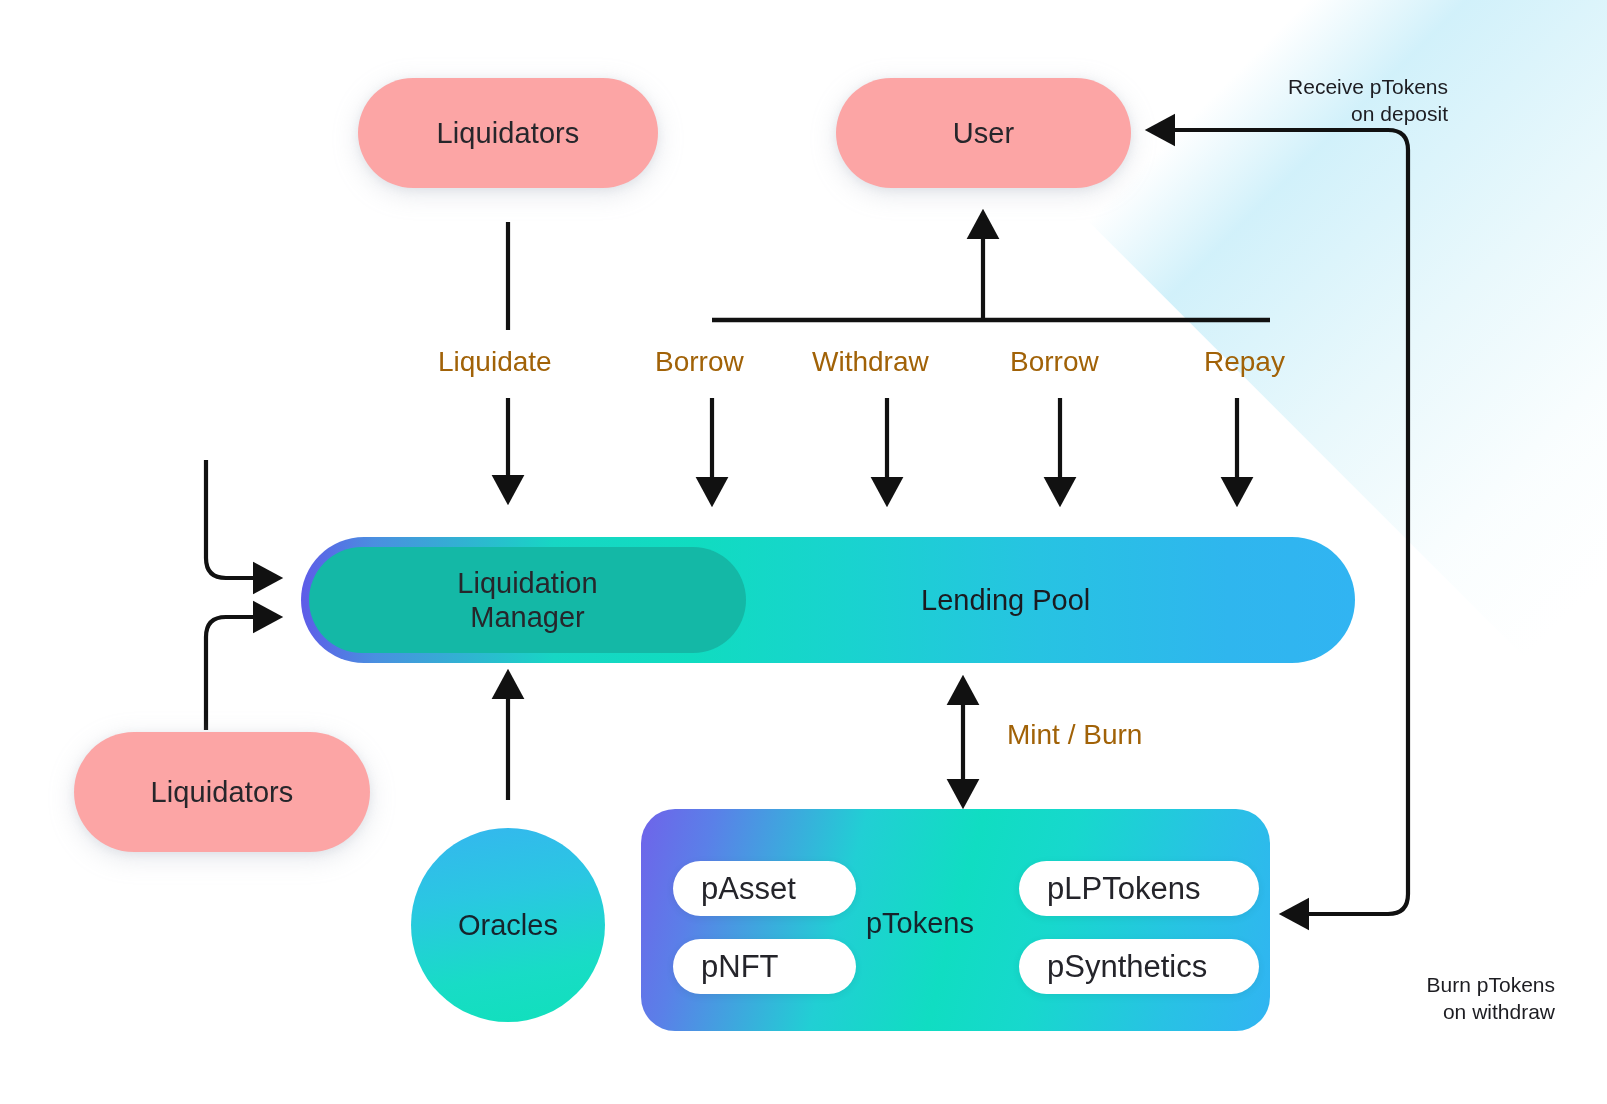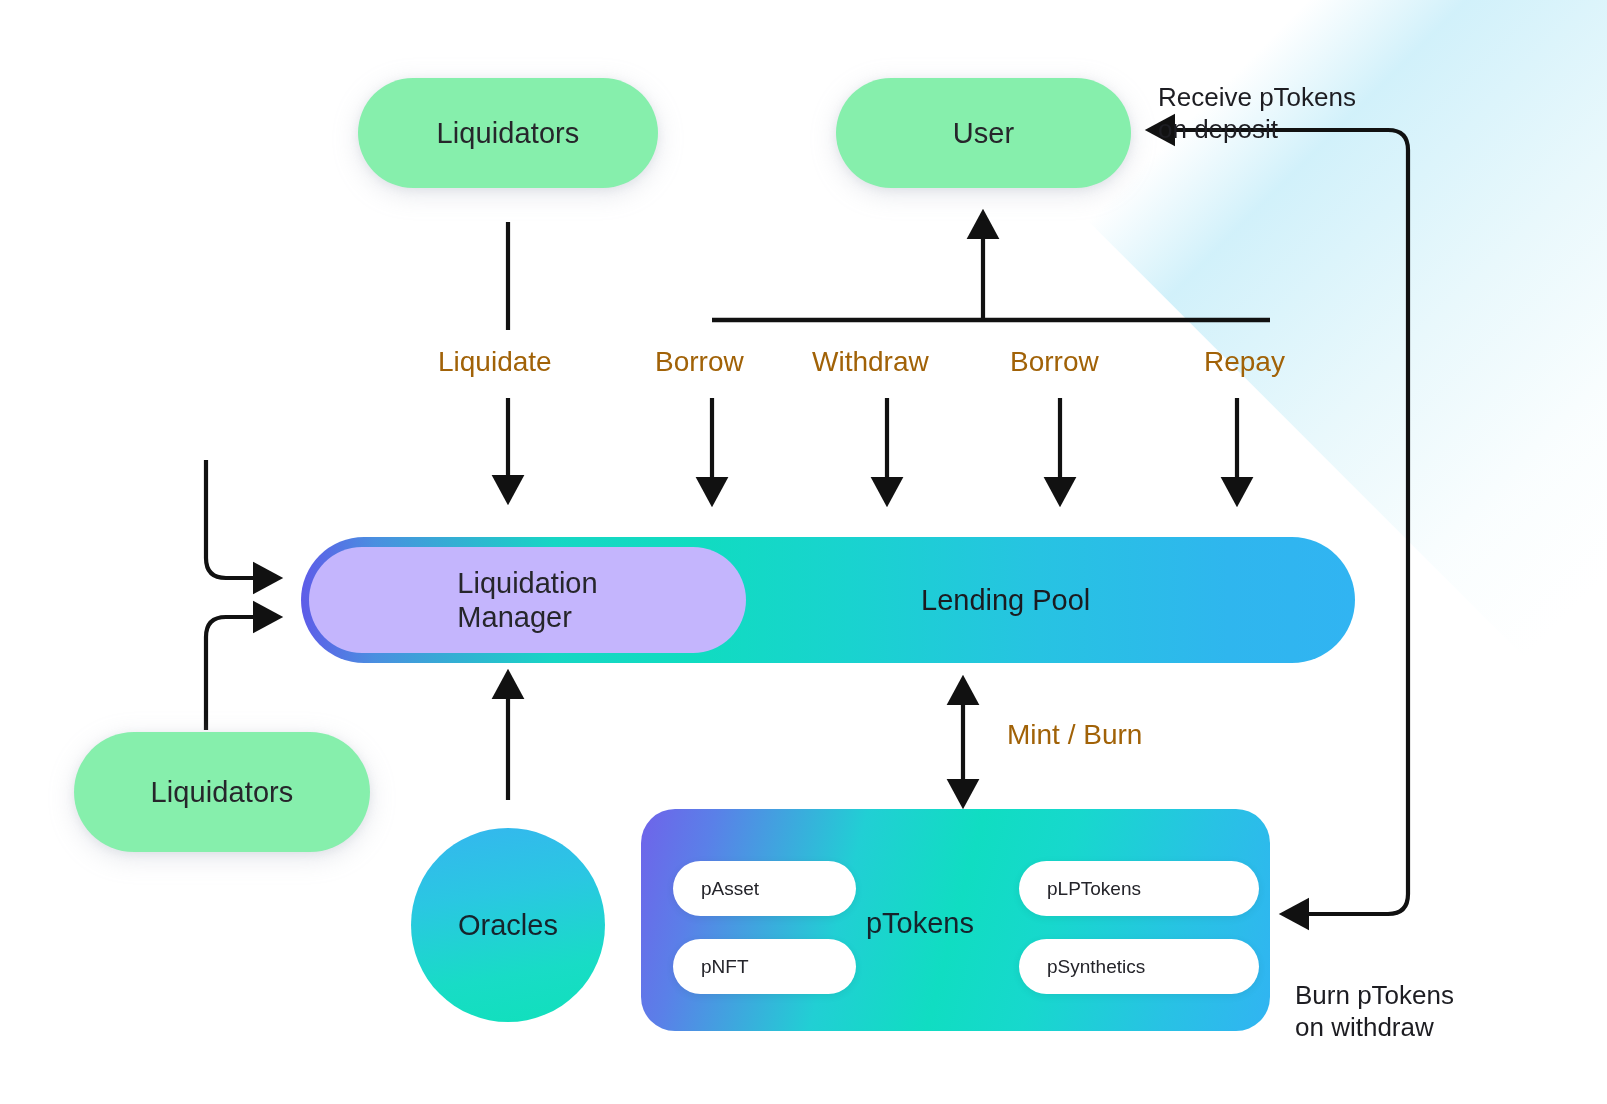--- a/index.html
+++ b/index.html
@@ -30,21 +30,21 @@
                 rgba(207,240,250,0.95) 18%,
                 rgba(226,246,251,0.75) 52%,
                 rgba(240,251,253,0.35) 80%,
                 rgba(255,255,255,0) 100%);
     pointer-events: none;
   }
 
   
   .pill {
     position: absolute;
-    background: #86efac;
+    background: #fca5a5;
     border-radius: 999px;
     box-shadow: 0 6px 26px rgba(163,170,185,0.28),
                 0 2px 8px rgba(163,170,185,0.18);
     display: flex;
     align-items: center;
     justify-content: center;
     text-align: center;
     font-size: 29px;
     font-weight: 400;
     color: #26262b;
@@ -63,25 +63,26 @@
         #10dcc0 37%,
         #19d3cf 52%,
         #27c3e2 70%,
         #2fb6ee 88%,
         #31b4f2 100%);
     display: flex;
     align-items: center;
   }
   .pool-inner-pill {
     position: absolute;
-    background: #c4b5fd;
+    background: #14b8a6;
     border-radius: 999px;
     display: flex;
     align-items: center;
     justify-content: center;
+    text-align: center;
     font-size: 29px;
     line-height: 1.18;
     color: #26262b;
   }
   .pool-label {
     position: absolute;
     font-size: 29px;
     color: #1b1b20;
     text-align: center;
     width: 100%;
@@ -112,43 +113,43 @@
         #28c2e4 84%,
         #31b4f2 100%);
   }
   .token-chip {
     position: absolute;
     background: #ffffff;
     border-radius: 999px;
     display: flex;
     align-items: center;
     padding-left: 28px;
-    font-size: 19px;
+    font-size: 31px;
     color: #24242a;
     box-shadow: 0 2px 8px rgba(0,0,0,0.07);
   }
   .ptokens-title {
     position: absolute;
     font-size: 29px;
     color: #16232c;
     text-align: center;
   }
 
   
   .flow-label {
     position: absolute;
     font-size: 28px;
     color: #a16207;
     white-space: nowrap;
   }
   .side-note {
     position: absolute;
-    font-size: 26px;
+    font-size: 21px;
     color: #1d1d22;
-    text-align: left;
+    text-align: right;
     line-height: 1.25;
     white-space: pre-line;
   }
 
   
   #wires {
     position: absolute;
     left: 0; top: 0;
     width: 1607px;
     height: 1104px;

